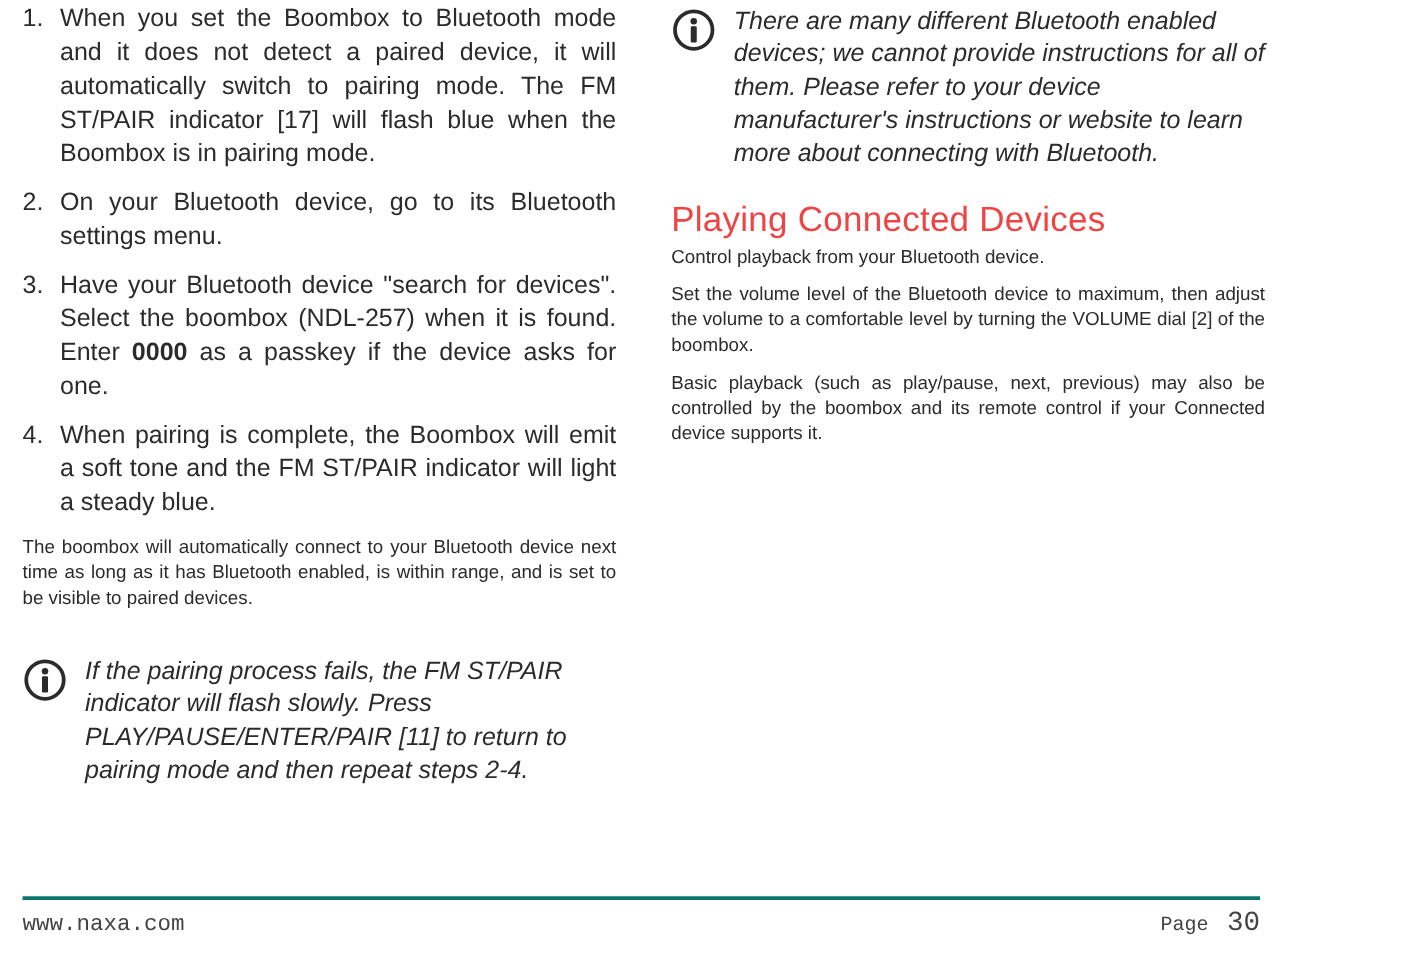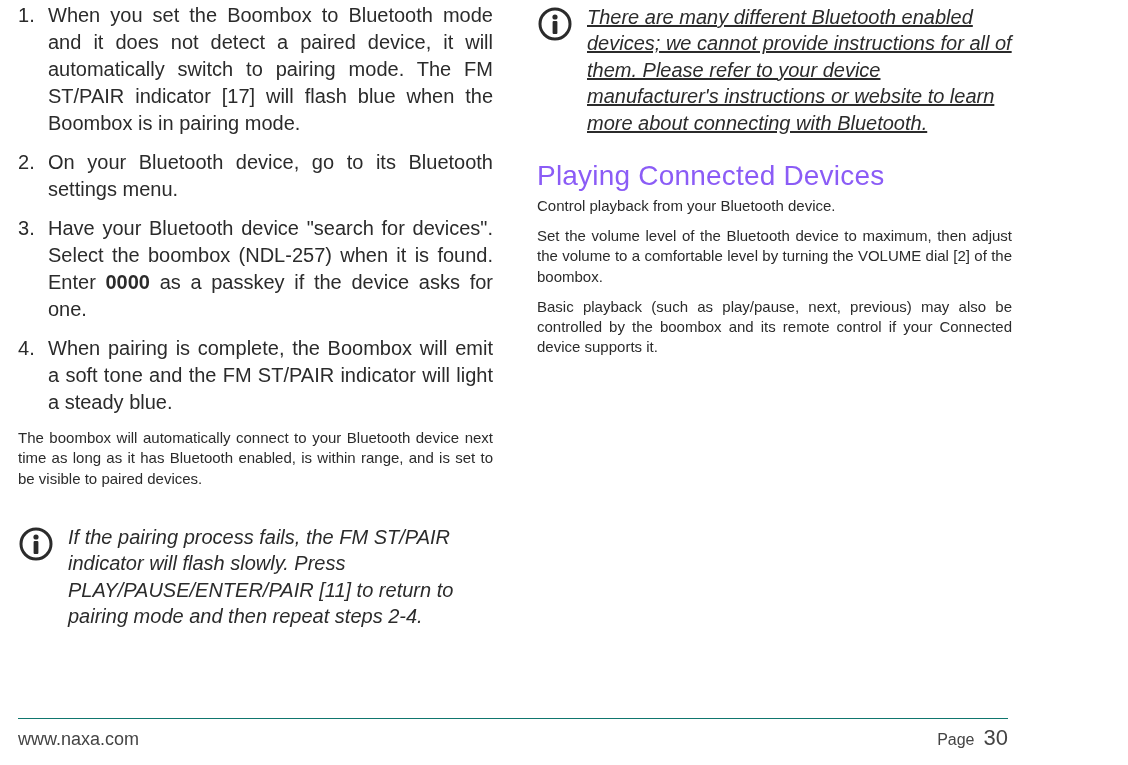--- a/index.html
+++ b/index.html
@@ -71,34 +71,35 @@
   .note .text {
     font-style: italic;
     font-size: 20px;
     line-height: 1.32;
   }
   h2.section {
     font-weight: 300;
     font-size: 28px;
     margin: 24px 0 4px 0;
     letter-spacing: 0.2px;
-    color: #8b5cf6;
+    color: #ef4444;
   }
   .footer {
     position: absolute;
     left: 18px;
     right: 28px;
     bottom: 14px;
-    border-top: 1px solid #0f766e;
+    border-top: 3px solid #0f766e;
     padding-top: 6px;
     display: flex;
     justify-content: space-between;
     align-items: baseline;
     font-size: 18px;
     color: #444;
+    font-family: Liberation Mono, monospace;
   }
   .footer .pageword { font-size: 16px; }
   .footer .pagenum { font-size: 22px; margin-left: 4px; }
 </style>
 </head>
 <body>
 
 <div class="page">
   <div class="columns">
 
@@ -126,21 +127,21 @@
             <circle cx="18" cy="18" r="15" fill="none" stroke="#2b2b2b" stroke-width="3"></circle>
             <circle cx="18" cy="11" r="2.6" fill="#2b2b2b"></circle>
             <rect x="15.6" y="15" width="4.8" height="13" rx="1" fill="#2b2b2b"></rect>
           </svg>
         </span>
         <div class="text">If the pairing process fails, the FM ST/PAIR indicator will flash slowly. Press PLAY/PAUSE/ENTER/PAIR [11] to return to pairing mode and then repeat steps 2-4.</div>
       </div>
     </div>
 
     <div class="col">
-      <div class="note" style="margin-top:2px;text-decoration:underline;">
+      <div class="note" style="margin-top:2px;">
         <span class="icon">
           <svg width="36" height="36" viewBox="0 0 36 36">
             <circle cx="18" cy="18" r="15" fill="none" stroke="#2b2b2b" stroke-width="3"></circle>
             <circle cx="18" cy="11" r="2.6" fill="#2b2b2b"></circle>
             <rect x="15.6" y="15" width="4.8" height="13" rx="1" fill="#2b2b2b"></rect>
           </svg>
         </span>
         <div class="text">There are many different Bluetooth enabled devices; we cannot provide instructions for all of them. Please refer to your device manufacturer's instructions or website to learn more about connecting with Bluetooth.</div>
       </div>
 

